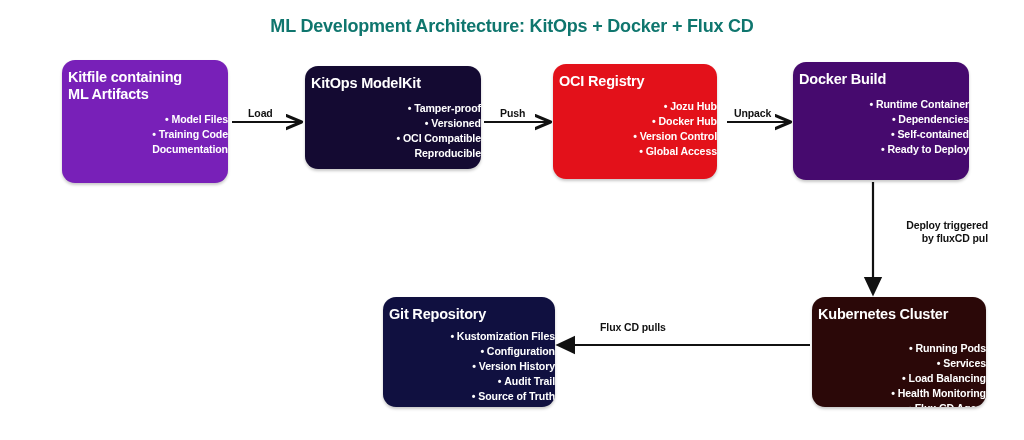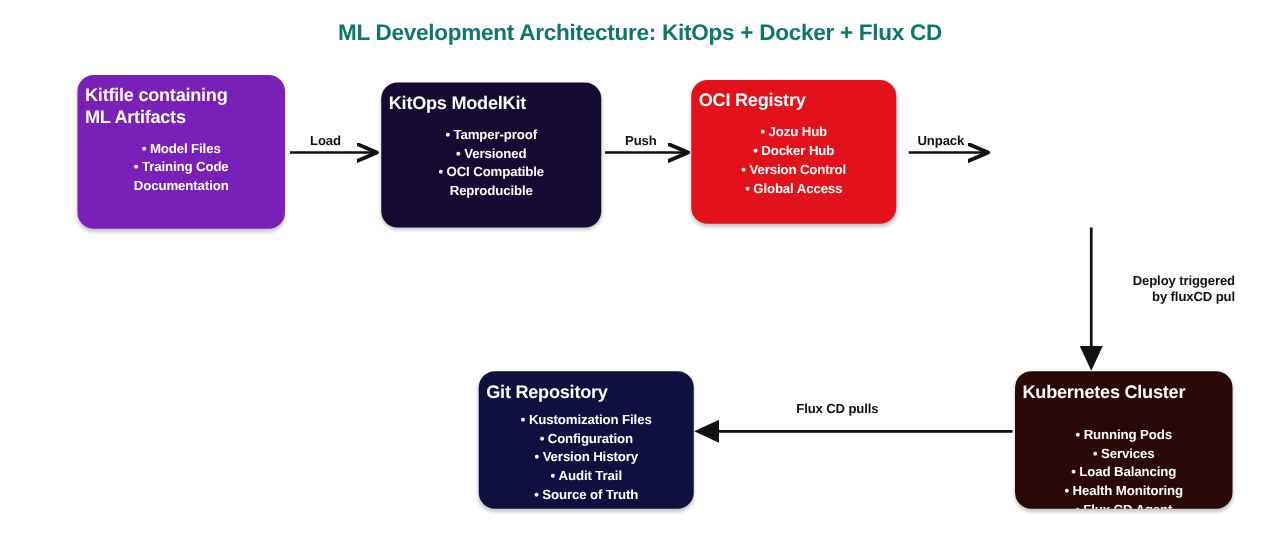--- a/index.html
+++ b/index.html
@@ -52,21 +52,21 @@
     width: 100%;
     padding: 0 6px;
     box-sizing: border-box;
     letter-spacing: -0.2px;
   }
   .node-list {
     list-style: none;
     margin: 0;
     padding: 0;
     width: 100%;
-    text-align: center;
+    text-align: right;
     margin-top: 9px;
   }
   .node-list li {
     font-size: 10.6px;
     font-weight: bold;
     line-height: 1.42;
     letter-spacing: -0.1px;
     white-space: nowrap;
   }
   .node-list li.bulleted::before {
@@ -126,54 +126,63 @@
 
   <div class="edge-label" style="left:248px; top:107px;">Load</div>
   <div class="edge-label" style="left:500px; top:107px;">Push</div>
   <div class="edge-label" style="left:734px; top:107px;">Unpack</div>
 
   <div class="edge-label center" style="left:878px; top:219px; width:110px; text-align:right;">
     <div>Deploy triggered</div>
     <div>by fluxCD pul</div>
   </div>
 
-  <div class="edge-label" style="left:637px; top:321px;">Flux CD pulls</div>
+  <div class="edge-label" style="left:600px; top:321px;">Flux CD pulls</div>
 
   <div class="node" style="left: 62px; top: 60px; width: 166px; height: 123px; background-color: rgb(120, 32, 184);">
     <div class="node-title">
       <span>Kitfile containing</span><br>
       <span>ML Artifacts</span>
     </div>
     <ul class="node-list">
       <li class="bulleted">Model Files</li>
       <li class="bulleted">Training Code</li>
       <li>Documentation</li>
     </ul>
   </div>
 
-  <div class="node" style="left: 305px; top: 66px; width: 176px; height: 116px; background-color: rgb(20, 10, 50);">
+  <div class="node" style="left: 305px; top: 66px; width: 176px; height: 103px; background-color: rgb(20, 10, 50);">
     <div class="node-title">KitOps ModelKit</div>
     <ul class="node-list">
       <li class="bulleted">Tamper-proof</li>
       <li class="bulleted">Versioned</li>
       <li class="bulleted">OCI Compatible</li>
       <li>Reproducible</li>
     </ul>
   </div>
 
   <div class="node" style="left: 553px; top: 64px; width: 164px; height: 115px; background-color: rgb(227, 17, 26);">
     <div class="node-title">OCI Registry</div>
     <ul class="node-list">
       <li class="bulleted">Jozu Hub</li>
       <li class="bulleted">Docker Hub</li>
       <li class="bulleted">Version Control</li>
       <li class="bulleted">Global Access</li>
     </ul>
   </div>
 
+  <div class="node" style="left: 793px; top: 62px; width: 176px; height: 118px; background-color: rgb(70, 10, 110);">
+    <div class="node-title">Docker Build</div>
+    <ul class="node-list">
+      <li class="bulleted">Runtime Container</li>
+      <li class="bulleted">Dependencies</li>
+      <li class="bulleted">Self-contained</li>
+      <li class="bulleted">Ready to Deploy</li>
+    </ul>
+  </div>
 
   <div class="node" style="left: 812px; top: 297px; width: 174px; height: 110px; background-color: rgb(43, 8, 8); gap: 12px;">
     <div class="node-title">Kubernetes Cluster</div>
     <ul class="node-list" style="margin-top:6px;">
       <li class="bulleted">Running Pods</li>
       <li class="bulleted">Services</li>
       <li class="bulleted">Load Balancing</li>
       <li class="bulleted">Health Monitoring</li>
       <li class="bulleted">Flux CD Agent</li>
     </ul>

